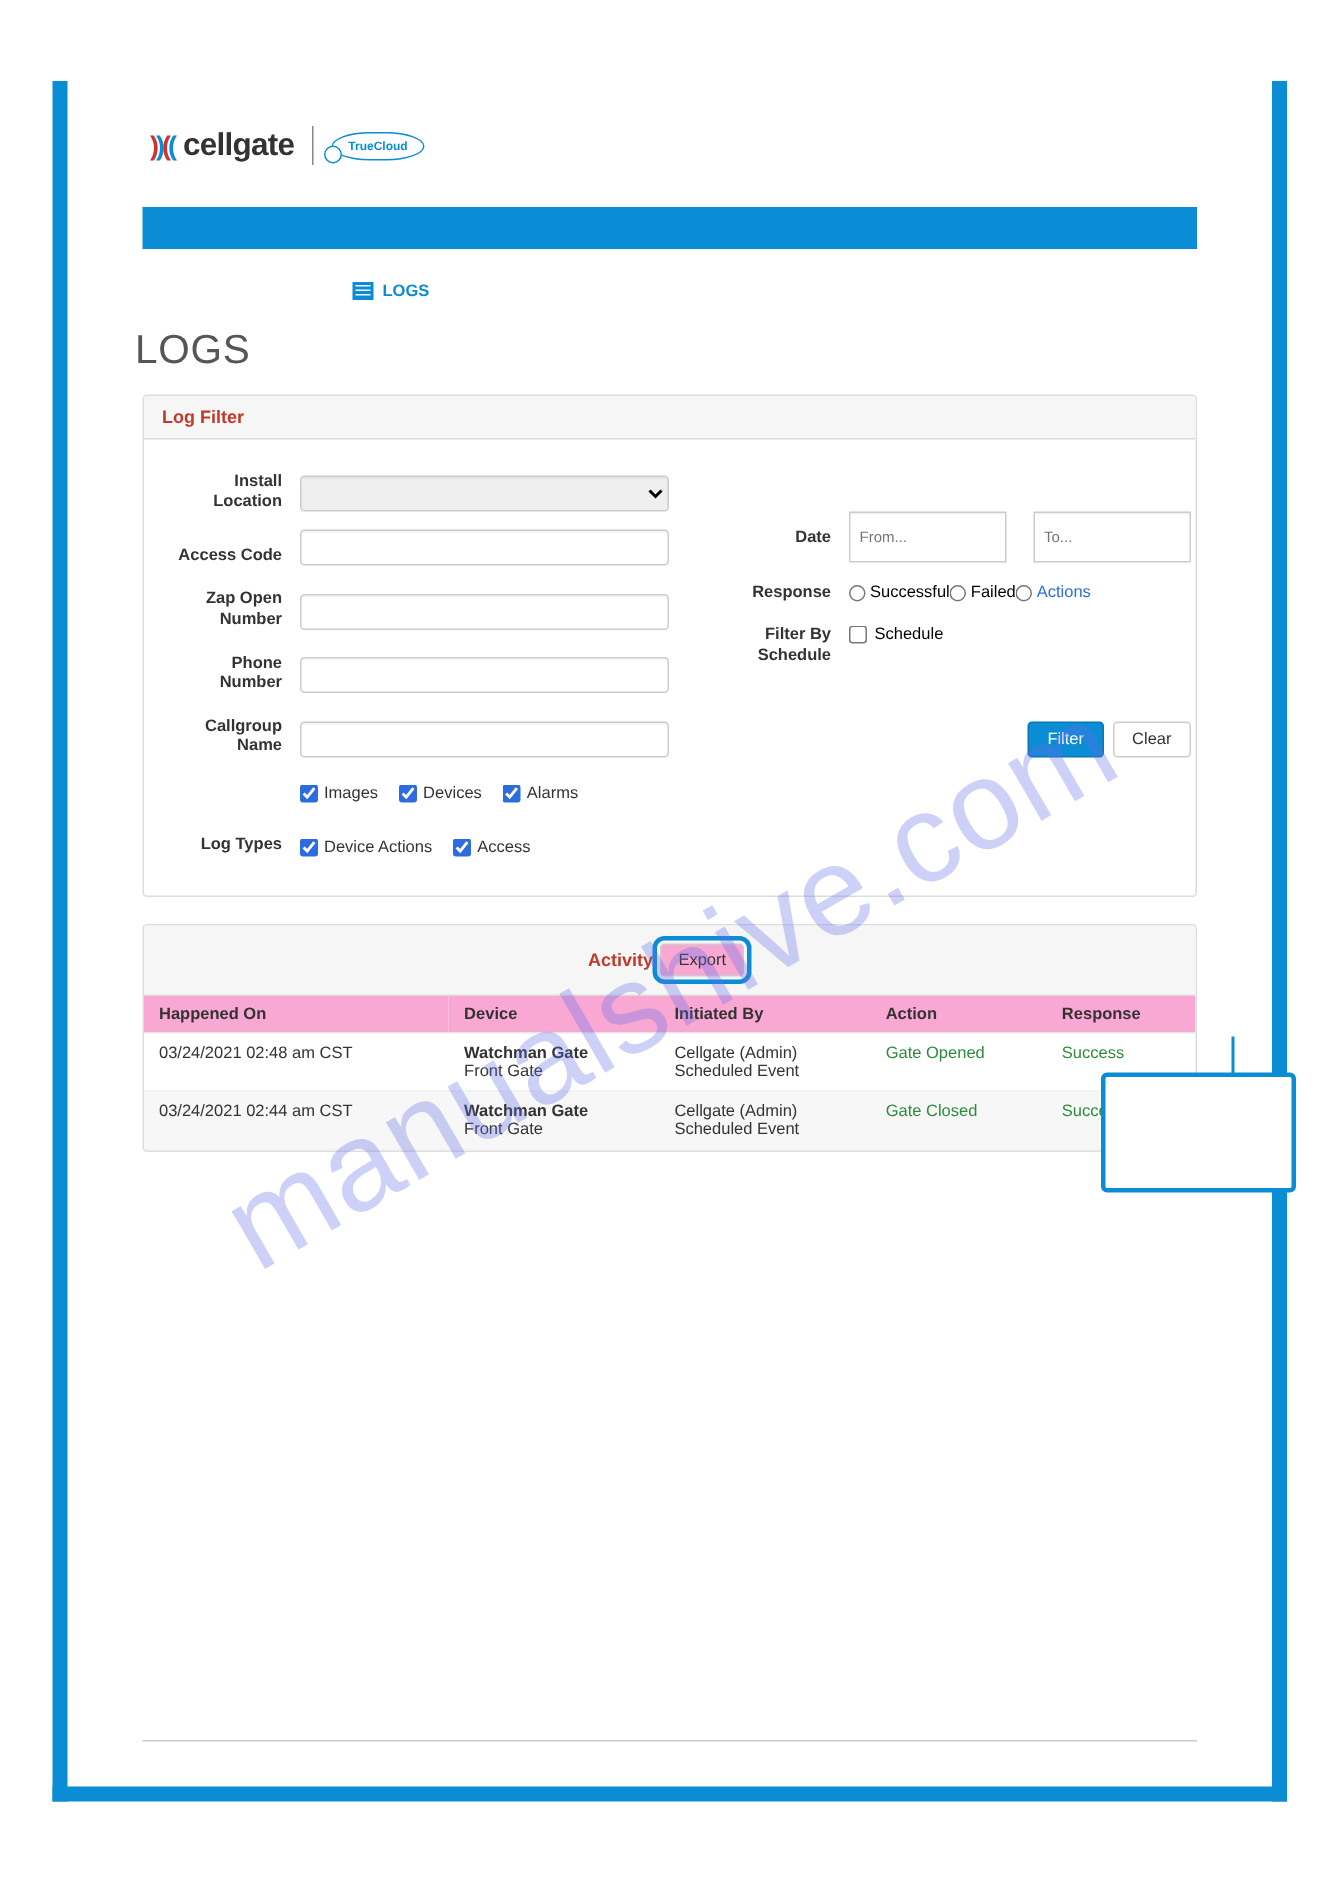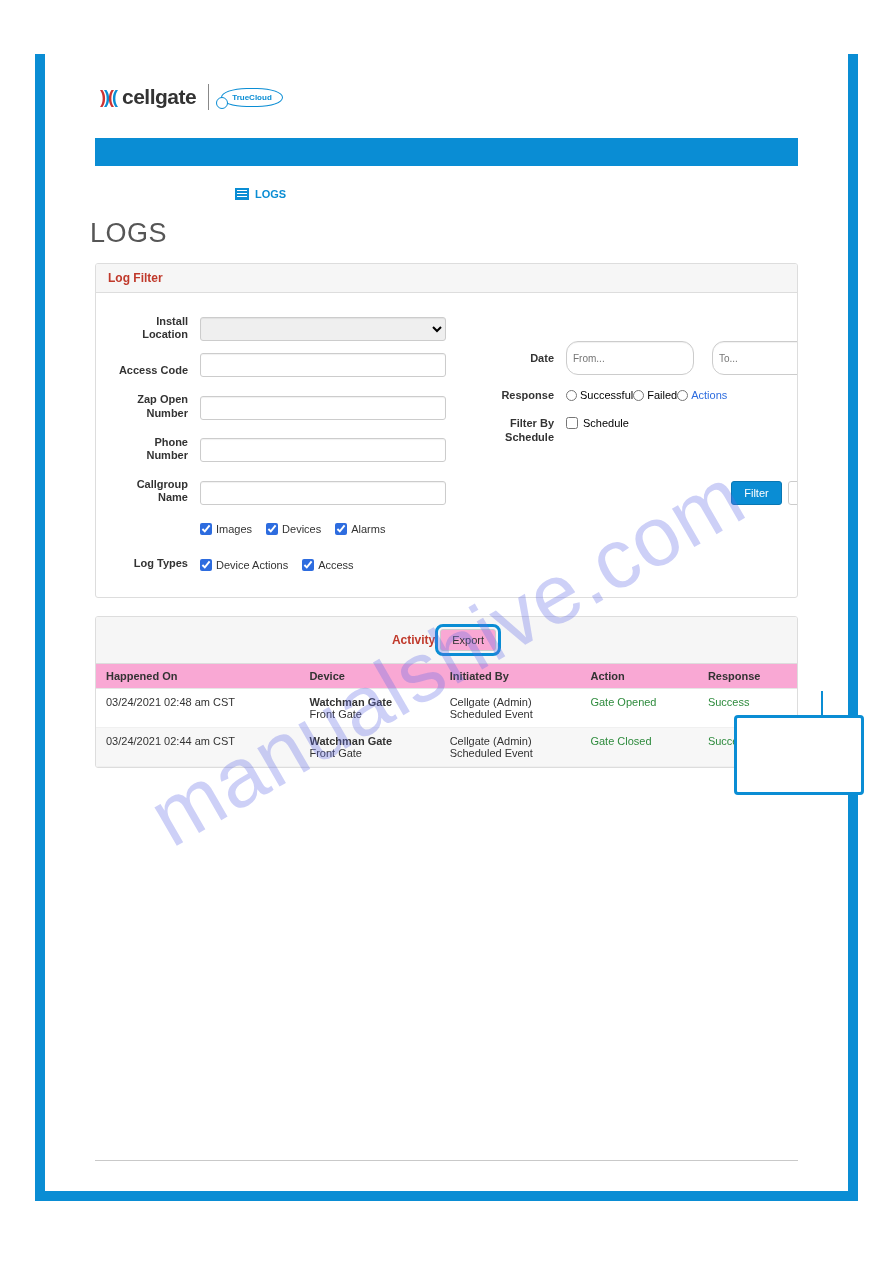--- a/index.html
+++ b/index.html
@@ -61,21 +61,21 @@
     .form-row select,
     .form-row input[type="text"] {
       width: 100%; height: 24px; border: 1px solid #ccc; border-radius: 3px; font-size: 11px; padding: 0 6px; box-shadow: inset 0 1px 1px rgba(0,0,0,0.06);
     }
     .form-row .checks { display: flex; flex-wrap: wrap; gap: 24px 14px; padding-top: 2px; }
     .check-item { display: flex; align-items: center; gap: 4px; font-size: 11px; color: #333; }
     .check-item input { width: 12px; height: 12px; accent-color: #2d6cdf; }
 
     .right-date { display: flex; align-items: center; margin-bottom: 12px; }
     .right-date label { width: 70px; text-align: right; font-size: 11px; font-weight: 700; color: #333; padding-right: 12px; }
-    .date-input { width: 128px; height: 24px; border: 1px solid #ccc; border-radius: 12px; font-size: 10px; padding: 16px 6px; box-shadow: inset 0 1px 1px rgba(0,0,0,0.06); color: #999; }
+    .date-input { width: 105px; height: 24px; border: 1px solid #ccc; border-radius: 0; font-size: 10px; padding: 16px 6px; box-shadow: inset 0 1px 1px rgba(0,0,0,0.06); color: #999; }
     .date-gap { width: 18px; }
 
     .right-row { display: flex; align-items: flex-start; margin-bottom: 12px; }
     .right-row label { width: 70px; text-align: right; font-size: 11px; font-weight: 700; color: #333; padding-right: 12px; line-height: 1.25; padding-top: 2px; }
     .radio-group { display: flex; font-size: 11px; padding-top: 2px; }
     .radio-item { display: flex; align-items: center; gap: 3px; }
     .radio-item input { width: 11px; height: 11px; }
     .radio-item.pending { color: #2d6cdf; }
 
     .sched-check { display: flex; align-items: center; gap: 5px; font-size: 11px; padding-top: 2px; }

